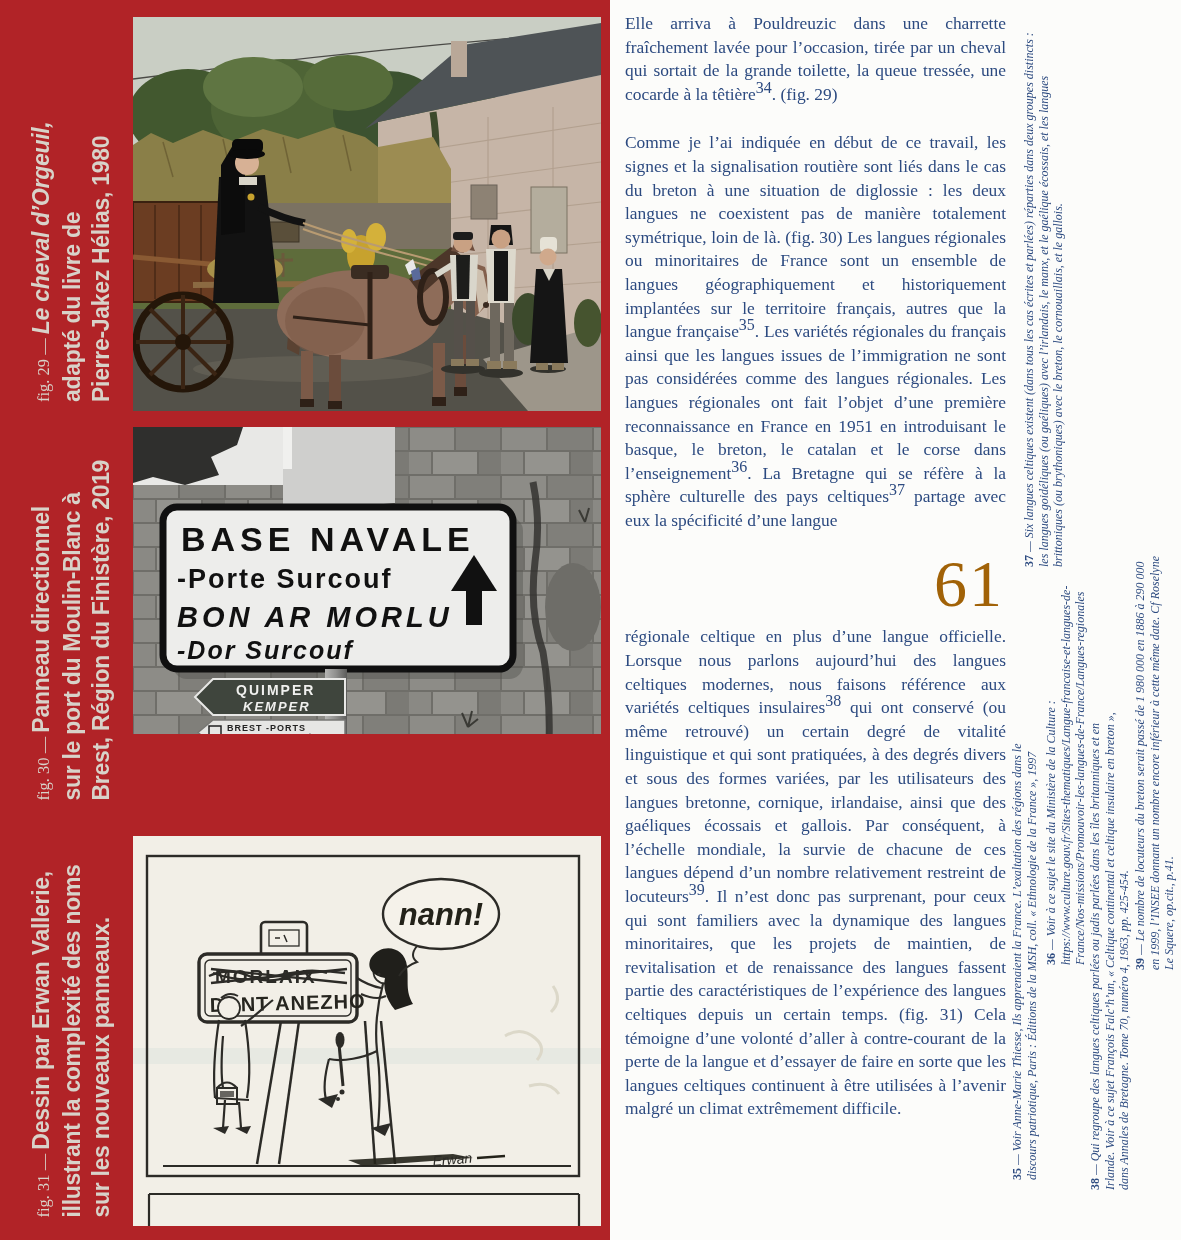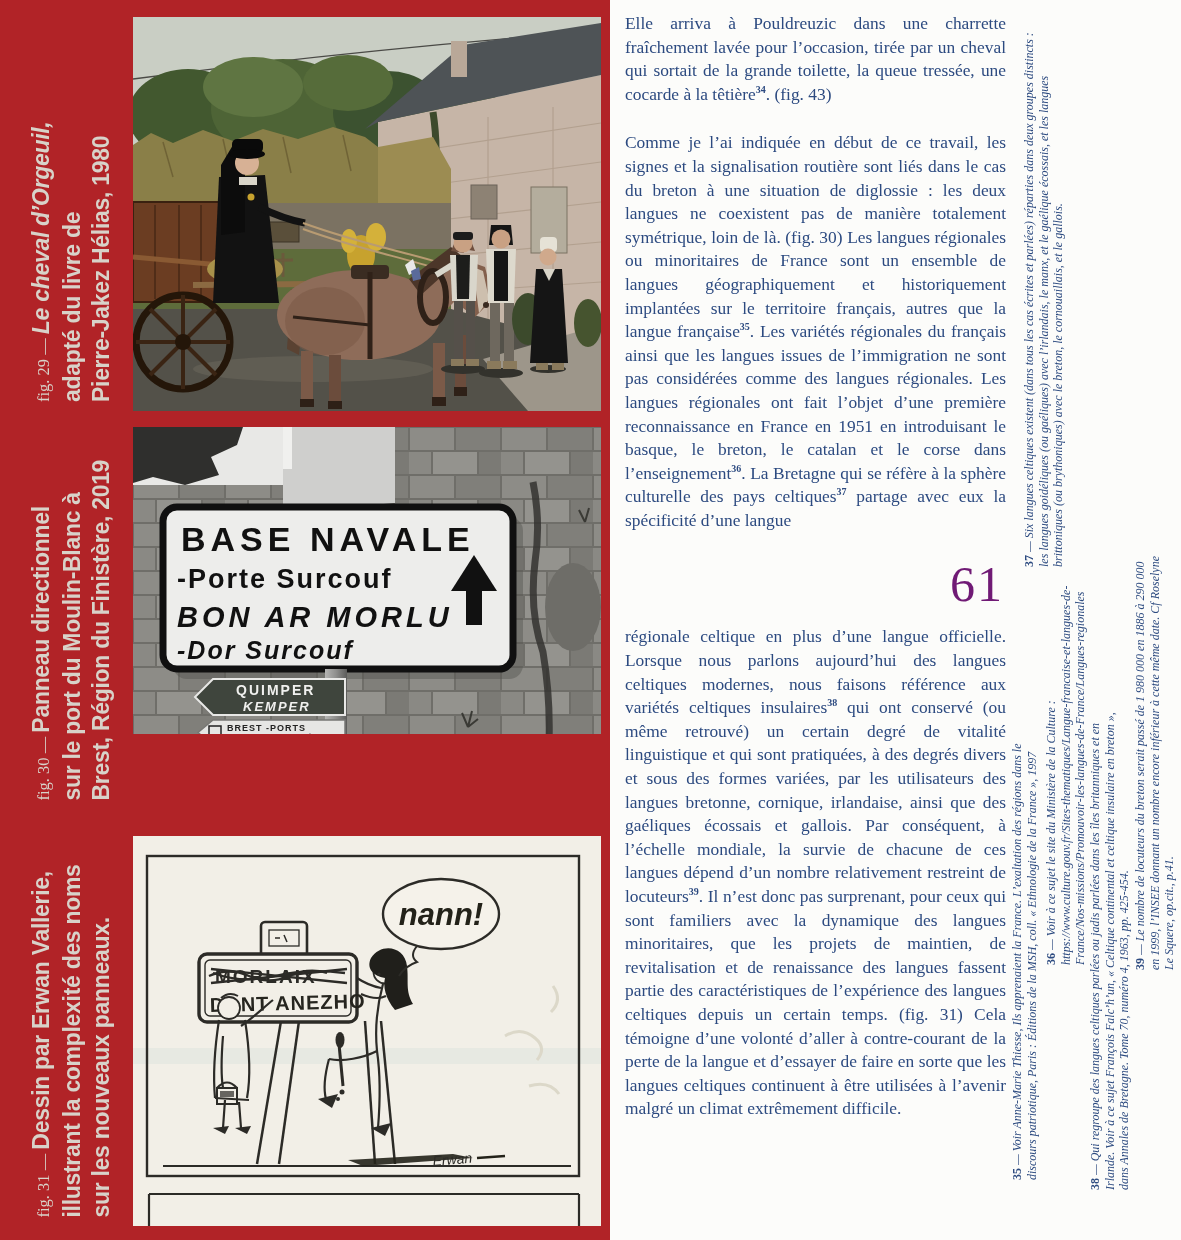--- a/index.html
+++ b/index.html
@@ -11,23 +11,23 @@
   #fig30{top:427px;height:307px;}
   #fig31{top:836px;height:390px;}
   .vcap{position:absolute;transform:translate(-50%,-50%) rotate(-90deg);
         font-family:"Liberation Sans",sans-serif;font-weight:bold;color:#d8d2c9;
         white-space:nowrap;line-height:29px;font-size:23px;letter-spacing:-0.3px;text-align:left;}
   .vcap .pref{font-family:"Liberation Serif",serif;font-weight:normal;font-size:16.5px;letter-spacing:0;}
   .vcap .ital{font-style:italic;}
   .article{position:absolute;left:625px;top:12px;width:381px;color:#2c4a80;
            font-size:17.4px;line-height:23.6px;text-align:justify;}
   .article p{margin:0 0 25px 0;}
-  .article sup{font-size:10px;line-height:0;vertical-align:super;font-weight:bold;}
-  .pagenum{font-size:50px;line-height:54px;text-align:right;letter-spacing:2px;
-           margin:10px 2px 14px 0;color:#701a75;}
+  .article sup{font-size:16px;line-height:0;vertical-align:super;}
+  .pagenum{font-size:66px;line-height:54px;text-align:right;letter-spacing:2px;
+           margin:10px 2px 14px 0;color:#a16207;}
   .vnote{position:absolute;transform:translate(-50%,-50%) rotate(-90deg);
          font-size:12px;line-height:14.5px;font-style:italic;color:#2d4b80;
          text-align:left;overflow-wrap:anywhere;}
   .vnote b{font-style:normal;font-weight:bold;padding-right:3px;}
   svg text{font-family:"Liberation Sans",sans-serif;}
 </style>
 </head>
 <body>
 
 <div id="page">
@@ -342,21 +342,21 @@
         <path d="M284,110 q-8,10 0,16 q-12,4 -18,14" stroke="#2c2b27" stroke-width="2" fill="none"></path>
         <text x="308" y="89" font-size="31" font-style="italic" font-weight="bold" text-anchor="middle" fill="#232219" font-family="DejaVu Serif, serif">nann!</text>
       </g>
       <polygon points="215,324 320,318 340,322 230,330" fill="#232219" opacity="0.9"></polygon>
       <line x1="344" y1="322" x2="372" y2="320" stroke="#232219" stroke-width="2.5"></line>
       <text x="300" y="330" font-size="14" font-style="italic" fill="#2c2b27" font-family="DejaVu Serif, serif" transform="rotate(-5 300 330)">Erwan</text>
     </svg>
   </div>
 
   <div class="article">
-    <p><span>Elle arriva à Pouldreuzic dans une charrette fraîchement lavée pour l’occasion, tirée par un cheval qui sortait de la grande toilette, la queue tressée, une cocarde à la têtière</span><sup>34</sup><span>. (fig. 43)</span></p>
+    <p><span>Elle arriva à Pouldreuzic dans une charrette fraîchement lavée pour l’occasion, tirée par un cheval qui sortait de la grande toilette, la queue tressée, une cocarde à la têtière</span><sup>34</sup><span>. (fig. 29)</span></p>
     <p><span>Comme je l’ai indiquée en début de ce travail, les signes et la signalisation routière sont liés dans le cas du breton à une situation de diglossie : les deux langues ne coexistent pas de manière totalement symétrique, loin de là. (fig. 30) Les langues régionales ou minoritaires de France sont un ensemble de langues géographiquement et historiquement implantées sur le territoire français, autres que la langue française</span><sup>35</sup><span>. Les variétés régionales du français ainsi que les langues issues de l’immigration ne sont pas considérées comme des langues régionales. Les langues régionales ont fait l’objet d’une première reconnaissance en France en 1951 en introduisant le basque, le breton, le catalan et le corse dans l’enseignement</span><sup>36</sup><span>. La Bretagne qui se réfère à la sphère culturelle des pays celtiques</span><sup>37</sup><span> partage avec eux la spécificité d’une langue</span></p>
     <div class="pagenum">61</div>
     <p><span>régionale celtique en plus d’une langue officielle. Lorsque nous parlons aujourd’hui des langues celtiques modernes, nous faisons référence aux variétés celtiques insulaires</span><sup>38</sup><span> qui ont conservé (ou même retrouvé) un certain degré de vitalité linguistique et qui sont pratiquées, à des degrés divers et sous des formes variées, par les utilisateurs des langues bretonne, cornique, irlandaise, ainsi que des gaéliques écossais et gallois. Par conséquent, à l’échelle mondiale, la survie de chacune de ces langues dépend d’un nombre relativement restreint de locuteurs</span><sup>39</sup><span>. Il n’est donc pas surprenant, pour ceux qui sont familiers avec la dynamique des langues minoritaires, que les projets de maintien, de revitalisation et de renaissance des langues fassent partie des caractéristiques de l’expérience des langues celtiques depuis un certain temps. (fig. 31) Cela témoigne d’une volonté d’aller à contre-courant de la perte de la langue et d’essayer de faire en sorte que les langues celtiques continuent à être utilisées à l’avenir malgré un climat extrêmement difficile.</span></p>
   </div>
 
   <div class="vnote" style="left:1044px;top:297px;width:540px;">
     <b>37</b><span>— Six langues celtiques existent (dans tous les cas écrites et parlées) réparties dans deux groupes distincts : les langues goidéliques (ou gaéliques) avec l’irlandais, le manx, et le gaélique écossais, et les langues brittoniques (ou brythoniques) avec le breton, le cornouaillais, et le gallois.</span>
   </div>
   <div class="vnote" style="left:1066px;top:765px;width:400px;">
     <b>36</b><span>— Voir à ce sujet le site du Ministère de la Culture : https://www.culture.gouv.fr/Sites-thematiques/Langue-francaise-et-langues-de-France/Nos-missions/Promouvoir-les-langues-de-France/Langues-regionales</span>

